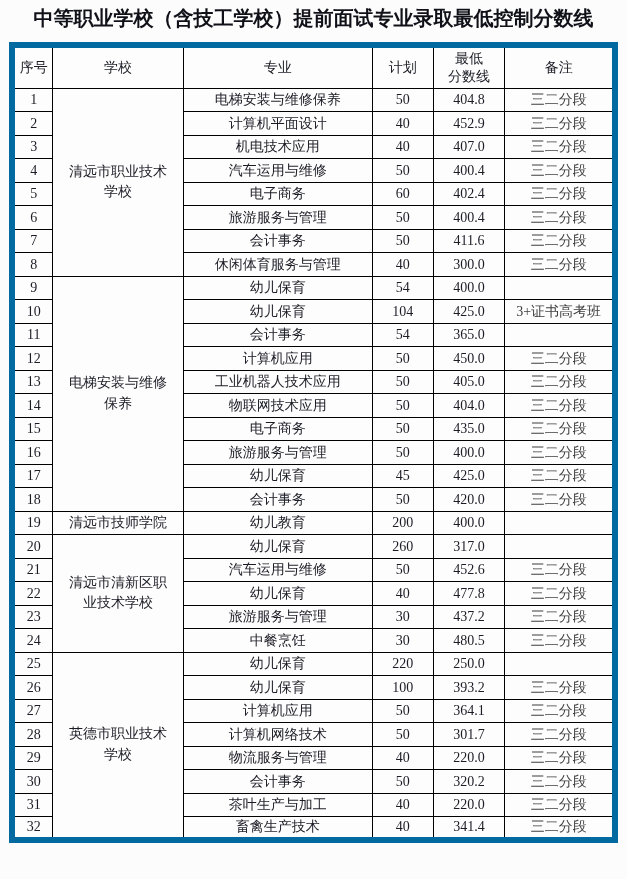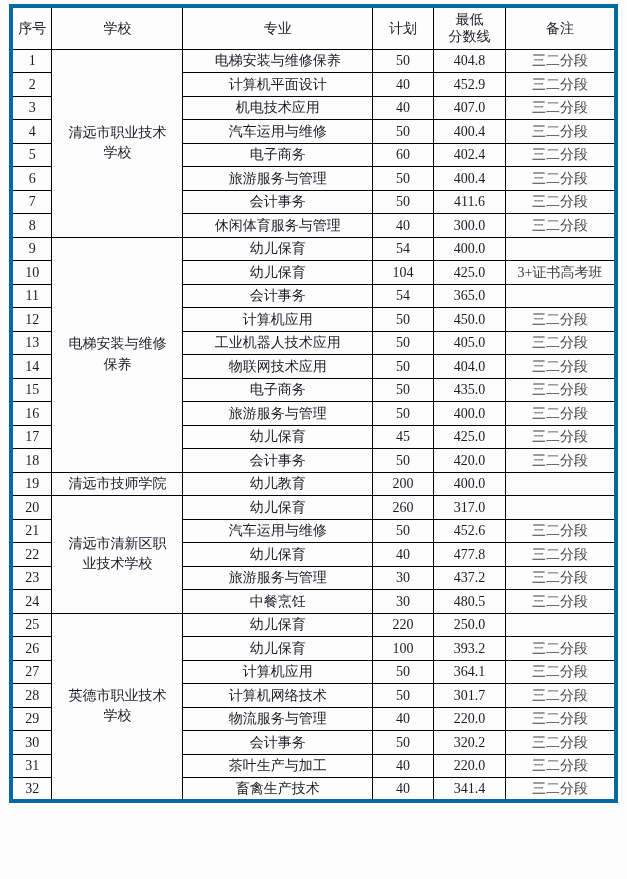--- a/index.html
+++ b/index.html
@@ -25,21 +25,21 @@
     text-align: center;
     margin: 2px 0 12px 0;
     color: #101018;
     white-space: nowrap;
   }
   table.score-table {
     width: 609px;
     margin: 0 auto;
     border-collapse: collapse;
     table-layout: fixed;
-    border: 4px solid #0369a1;
+    border: 6px solid #0369a1;
     background: #fdfdfd;
   }
   th, td {
     border: 1px solid #000;
     text-align: center;
     vertical-align: middle;
     font-size: 14px;
     font-weight: normal;
     padding: 0;
     line-height: 1.25;
@@ -58,20 +58,21 @@
     line-height: 1.45;
     margin-top: 16px;
   }
   th .score-line { line-height: 1.25; text-align: center; }
   td.col-remark { color: #404040; }
 </style>
 </head>
 <body>
 
 <div class="page">
+  <h1 class="title">中等职业学校（含技工学校）提前面试专业录取最低控制分数线</h1>
 
   <table class="score-table">
     <thead>
       <tr>
         <th class="col-no">序号</th>
         <th class="col-school">学校</th>
         <th class="col-major">专业</th>
         <th class="col-plan">计划</th>
         <th class="col-score">
           <div class="score-line">最低</div>

